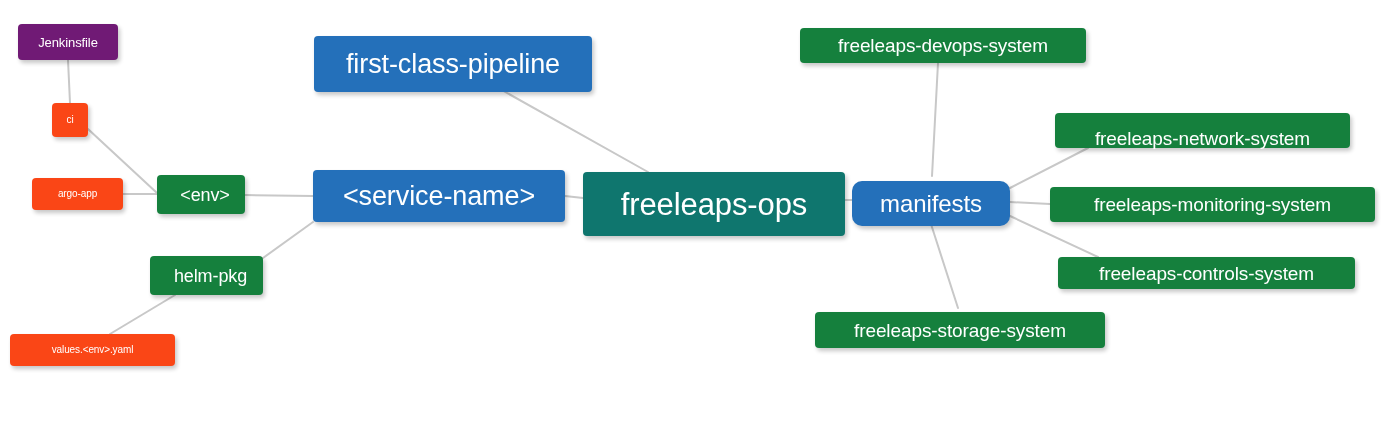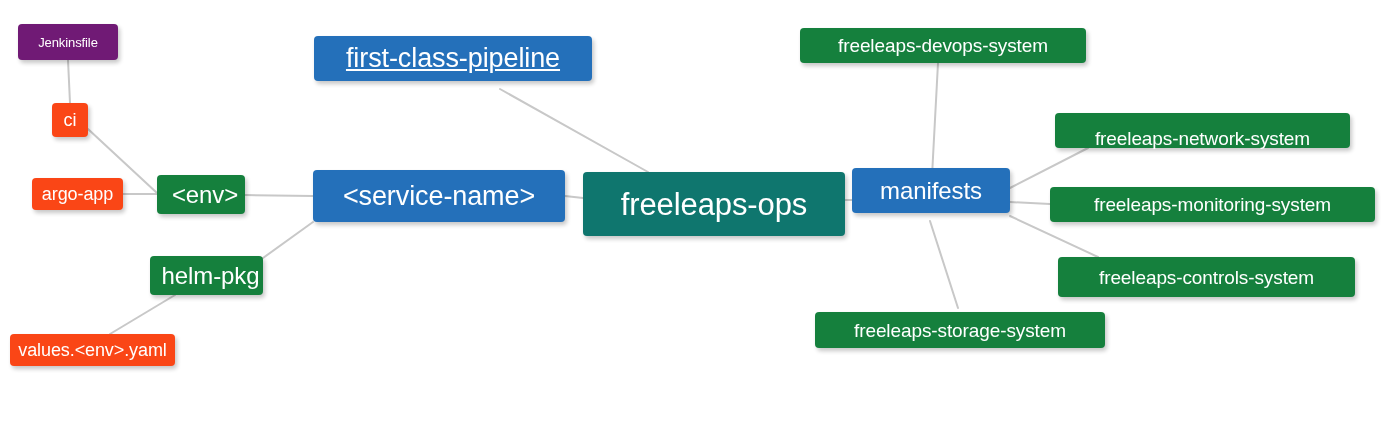--- a/index.html
+++ b/index.html
@@ -46,23 +46,23 @@
   }
   .n-root      { background: #0f766e; }
   .n-blue      { background: #2470ba; }
   .n-green     { background: #15803d; }
   .n-orange    { background: #701a75; }
   .n-red       { background: #fa4616; }
 
   .sz-root   { font-size: 31px; }
   .sz-xl     { font-size: 27px; }
   .sz-lg     { font-size: 24px; }
-  .sz-md     { font-size: 24px; padding-left: 8px; }
+  .sz-md     { font-size: 18px; padding-left: 8px; }
   .sz-sm     { font-size: 19px; }
-  .sz-xs     { font-size: 18px; }
+  .sz-xs     { font-size: 10px; }
   .sz-xxs    { font-size: 13px; }
 </style>
 </head>
 <body>
 
 <div id="mindmap-canvas">
   <svg id="edge-layer" width="1390" height="421" viewBox="0 0 1390 421">
       <line x1="68" y1="60" x2="70" y2="103" stroke="#c8c8c8" stroke-width="2" stroke-linecap="round"></line>
       <line x1="88" y1="129" x2="157" y2="193" stroke="#c8c8c8" stroke-width="2" stroke-linecap="round"></line>
       <line x1="123" y1="194" x2="157" y2="194" stroke="#c8c8c8" stroke-width="2" stroke-linecap="round"></line>
@@ -93,38 +93,38 @@
       </div>
       <div class="node n-green sz-md" style="left: 150px; top: 256px; width: 113px; height: 39px; justify-content: center;">
         <span class="node-label">helm-pkg</span>
       </div>
       <div class="node n-red sz-xs" style="left: 10px; top: 334px; width: 165px; height: 32px;">
         <span class="node-label">values.&lt;env&gt;.yaml</span>
       </div>
       <div class="node n-blue sz-xl" style="left: 313px; top: 170px; width: 252px; height: 52px;">
         <span class="node-label">&lt;service-name&gt;</span>
       </div>
-      <div class="node n-blue sz-xl" style="left: 314px; top: 36px; width: 278px; height: 45px; text-decoration: underline;">
+      <div class="node n-blue sz-xl" style="left: 314px; top: 36px; width: 278px; height: 56px;">
         <span class="node-label">first-class-pipeline</span>
       </div>
       <div class="node n-root sz-root" style="left: 583px; top: 172px; width: 262px; height: 64px;">
         <span class="node-label">freeleaps-ops</span>
       </div>
-      <div class="node n-blue sz-lg" style="left: 852px; top: 168px; width: 158px; height: 45px;">
+      <div class="node n-blue sz-lg" style="left: 852px; top: 181px; width: 158px; height: 45px; border-radius: 10px;">
         <span class="node-label">manifests</span>
       </div>
       <div class="node n-green sz-sm" style="left: 800px; top: 28px; width: 286px; height: 35px;">
         <span class="node-label">freeleaps-devops-system</span>
       </div>
       <div class="node n-green sz-sm" style="left: 1055px; top: 113px; width: 295px; height: 35px; align-items: flex-end;">
         <span class="node-label">freeleaps-network-system</span>
       </div>
       <div class="node n-green sz-sm" style="left: 1050px; top: 187px; width: 325px; height: 35px;">
         <span class="node-label">freeleaps-monitoring-system</span>
       </div>
-      <div class="node n-green sz-sm" style="left: 1058px; top: 257px; width: 297px; height: 40px;">
+      <div class="node n-green sz-sm" style="left: 1058px; top: 257px; width: 297px; height: 32px;">
         <span class="node-label">freeleaps-controls-system</span>
       </div>
       <div class="node n-green sz-sm" style="left: 815px; top: 312px; width: 290px; height: 36px;">
         <span class="node-label">freeleaps-storage-system</span>
       </div>
     </div>
 </div>
 
 </body></html>

